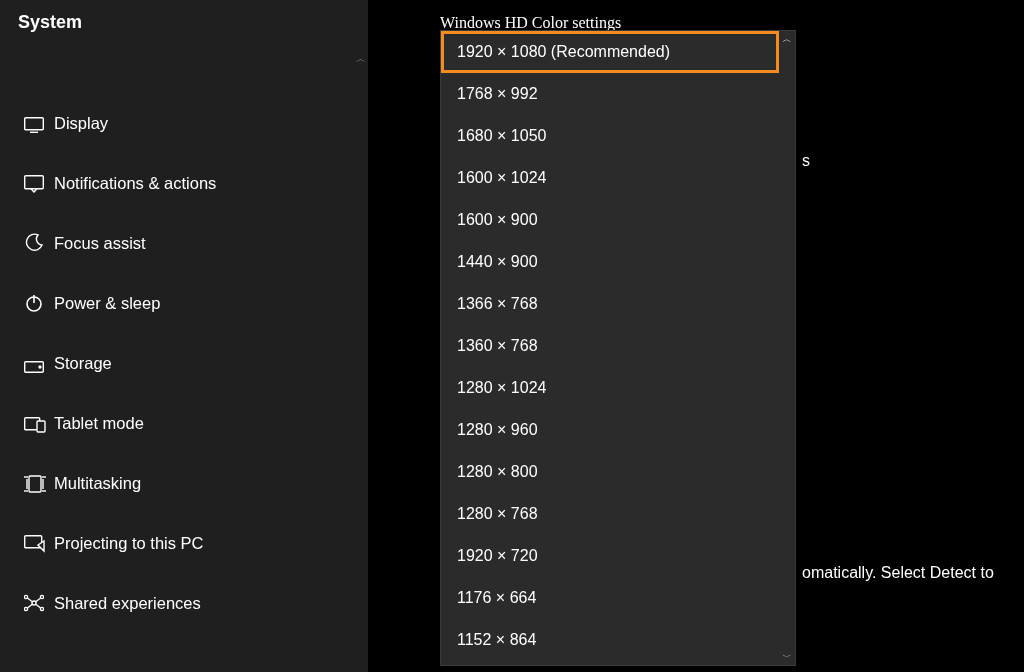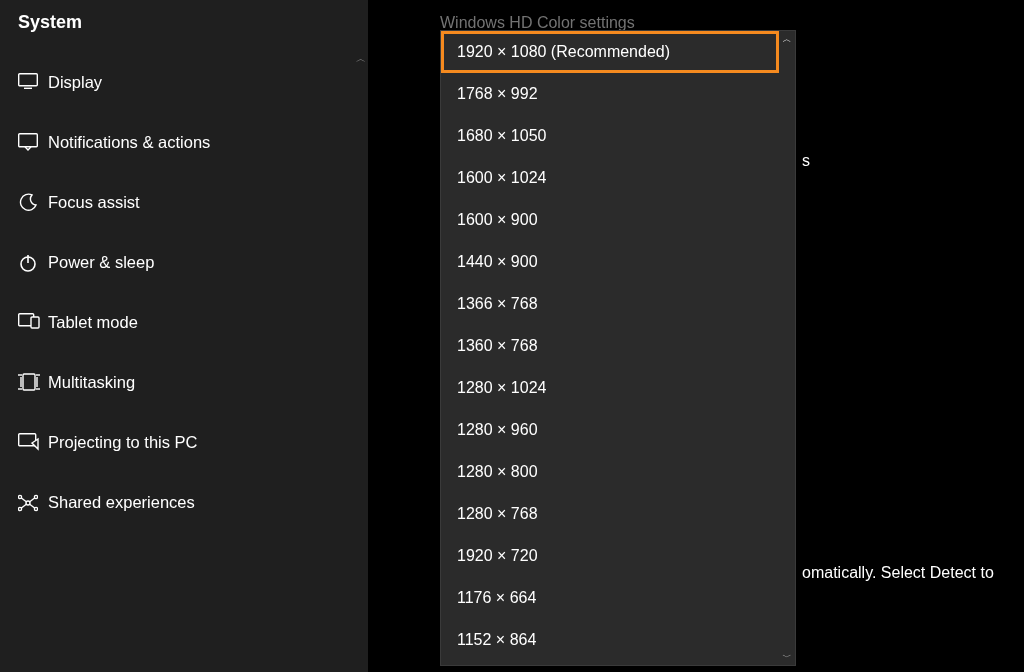--- a/index.html
+++ b/index.html
@@ -22,23 +22,23 @@
   .sidebar-title {
     padding: 12px 18px 0 18px;
     font-size: 18px;
     font-weight: 600;
   }
   .sidebar-list {
     margin-top: 40px;
   }
   .sidebar-item {
     display: flex;
-    align-items: flex-start;
+    align-items: flex-end;
     height: 60px;
-    padding-left: 18px;
+    padding-left: 24px;
     cursor: pointer;
   }
   .sidebar-item .icon {
     width: 30px;
     display: flex;
     align-items: center;
     justify-content: flex-start;
     color: #fff;
   }
   .sidebar-item .label {
@@ -60,22 +60,23 @@
   }
   .main {
     position: absolute;
     left: 402px; top: 0; right: 0; bottom: 0;
     background: #000;
   }
   .hd-color {
     position: absolute;
     left: 38px;
     top: 14px;
-    color: #737373;
+    color: #ffffff;
     font-size: 16px;
+    font-family: Liberation Serif, serif;
   }
   .bg-text-fragment {
     position: absolute;
     color: #fff;
     font-size: 16px;
   }
   .dropdown {
     position: absolute;
     left: 38px; top: 30px;
     width: 356px;
@@ -152,20 +153,29 @@
     <div class="sidebar-item">
       <span class="icon">
         <svg width="20" height="20" viewBox="0 0 20 20" fill="none" stroke="#fff" stroke-width="1.6">
           <circle cx="10" cy="11" r="7"></circle>
           <line x1="10" y1="2" x2="10" y2="10"></line>
         </svg>
       </span>
       <span class="label">Power &amp; sleep</span>
     </div>
 
+    <div class="sidebar-item">
+      <span class="icon">
+        <svg width="20" height="12" viewBox="0 0 20 12" fill="none" stroke="#fff" stroke-width="1.4">
+          <rect x="0.7" y="0.7" width="18.6" height="10.6" rx="1"></rect>
+          <circle cx="16" cy="6" r="1" fill="#fff"></circle>
+        </svg>
+      </span>
+      <span class="label">Storage</span>
+    </div>
 
     <div class="sidebar-item">
       <span class="icon">
         <svg width="22" height="16" viewBox="0 0 22 16" fill="none" stroke="#fff" stroke-width="1.4">
           <rect x="0.7" y="0.7" width="15" height="12" rx="1"></rect>
           <rect x="13" y="4" width="8" height="11" rx="1" fill="#1f1f1f"></rect>
         </svg>
       </span>
       <span class="label">Tablet mode</span>
     </div>

